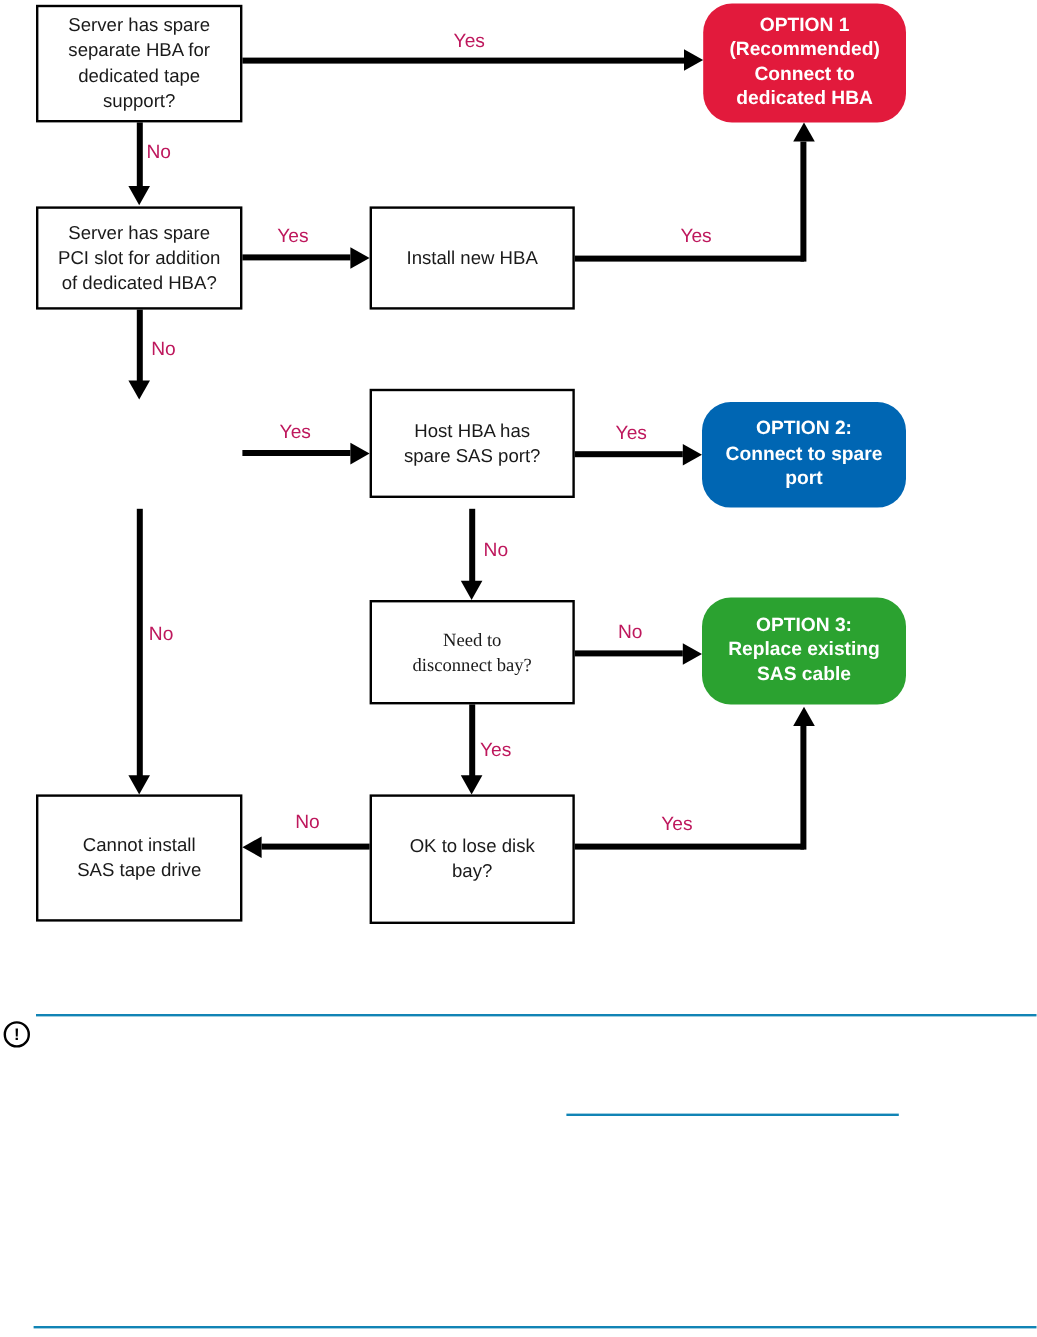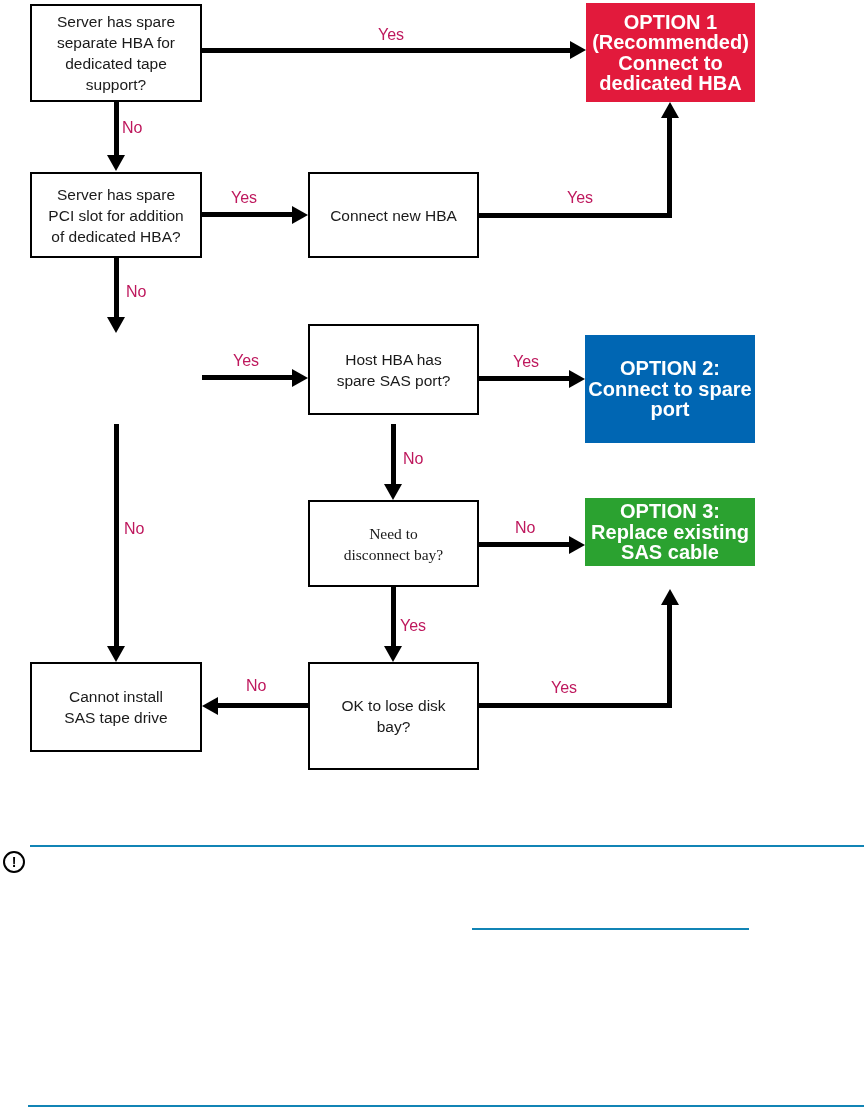--- a/index.html
+++ b/index.html
@@ -9,22 +9,22 @@
     font-family:"Liberation Sans", sans-serif; overflow:hidden;
   }
   .node {
     position:absolute; background:#ffffff; border:2px solid #000000;
     display:flex; align-items:center; justify-content:center;
     text-align:center; font-size:15.5px; line-height:21px; color:#1a1a1a;
     white-space:pre-line;
   }
   .option {
     position:absolute; display:flex; align-items:center; justify-content:center;
-    text-align:center; font-size:20px; font-weight:bold; line-height:20.5px;
-    color:#ffffff; white-space:pre-line;
+    text-align:center; font-size:16px; font-weight:bold; line-height:20.5px;
+    color:#ffffff; white-space:pre-line;border-radius:24px;
   }
   .hline { position:absolute; height:5px; background:#000000; }
   .vline { position:absolute; width:5px; background:#000000; }
   .head  { position:absolute; width:0; height:0; }
   .head.right { border-top:9px solid transparent; border-bottom:9px solid transparent; border-left:16px solid #000000; }
   .head.left  { border-top:9px solid transparent; border-bottom:9px solid transparent; border-right:16px solid #000000; }
   .head.down  { border-left:9px solid transparent; border-right:9px solid transparent; border-top:16px solid #000000; }
   .head.up    { border-left:9px solid transparent; border-right:9px solid transparent; border-bottom:16px solid #000000; }
   .edge-label { position:absolute; font-size:16px; color:#be185d; }
   .rule { position:absolute; height:2px; }
@@ -33,42 +33,42 @@
     border:2.5px solid #000000; border-radius:50%;
     display:flex; align-items:center; justify-content:center;
     font-size:14px; font-weight:bold; color:#000000; line-height:1;
   }
   .link-underline { position:absolute; height:2px; cursor:pointer; }
 
   
   #n1 { left:30px;  top:4px;   width:172px; height:98px; }
   #n2 { left:30px;  top:172px; width:172px; height:86px; }
   #n3 { left:30px;  top:333px; width:172px; height:91px; }
-  #n7 { left:30px;  top:662px; width:172px; height:90px; }
+  #n7 { left:30px;  top:662px; width:172px; height:106px; }
   #ni { left:308px; top:172px; width:171px; height:86px; }
   #n4 { left:308px; top:324px; width:171px; height:91px; }
   #n5 { left:308px; top:500px; width:171px; height:87px;font-family:Liberation Serif, serif; }
   #n6 { left:308px; top:662px; width:171px; height:108px; }
   #o1 { left:586px; top:3px;   width:169px; height:99px; }
-  #o2 { left:585px; top:335px; width:170px; height:108px; }
-  #o3 { left:585px; top:498px; width:170px; height:68px; }
+  #o2 { left:585px; top:335px; width:170px; height:88px; }
+  #o3 { left:585px; top:498px; width:170px; height:89px; }
 </style>
 </head>
 <body>
 
 <div class="canvas">
 
   <div class="node" id="n1">Server has spare
 separate HBA for
 dedicated tape
 support?</div>
   <div class="node" id="n2">Server has spare
 PCI slot for addition
 of dedicated HBA?</div>
-  <div class="node" id="ni">Connect new HBA</div>
+  <div class="node" id="ni">Install new HBA</div>
   <div class="node" id="n4">Host HBA has
 spare SAS port?</div>
   <div class="node" id="n5">Need to
 disconnect bay?</div>
   <div class="node" id="n6">OK to lose disk
 bay?</div>
   <div class="node" id="n7">Cannot install
 SAS tape drive</div>
 
   <div class="option" id="o1" style="background: rgb(226, 26, 60);">OPTION 1

